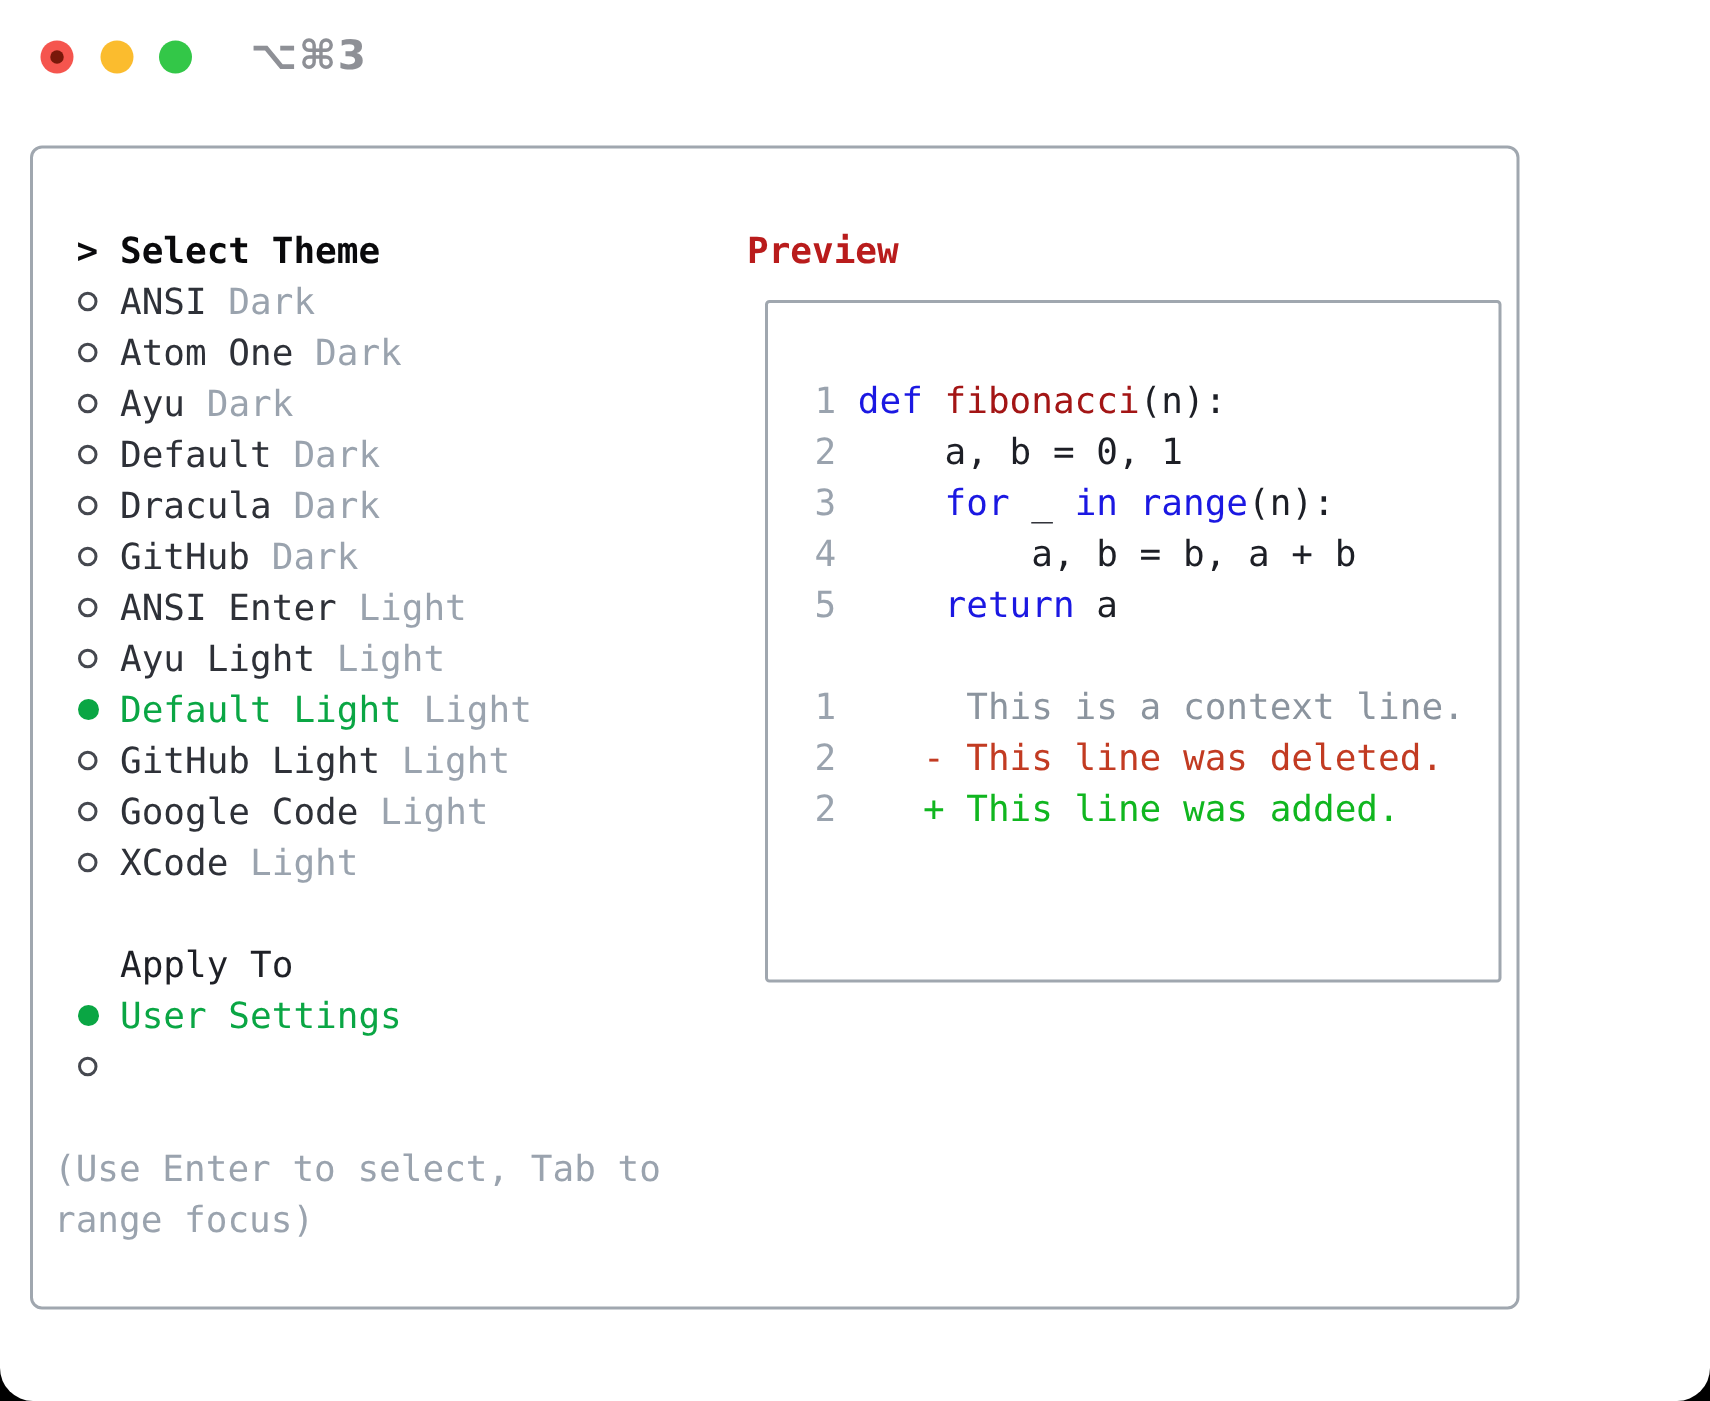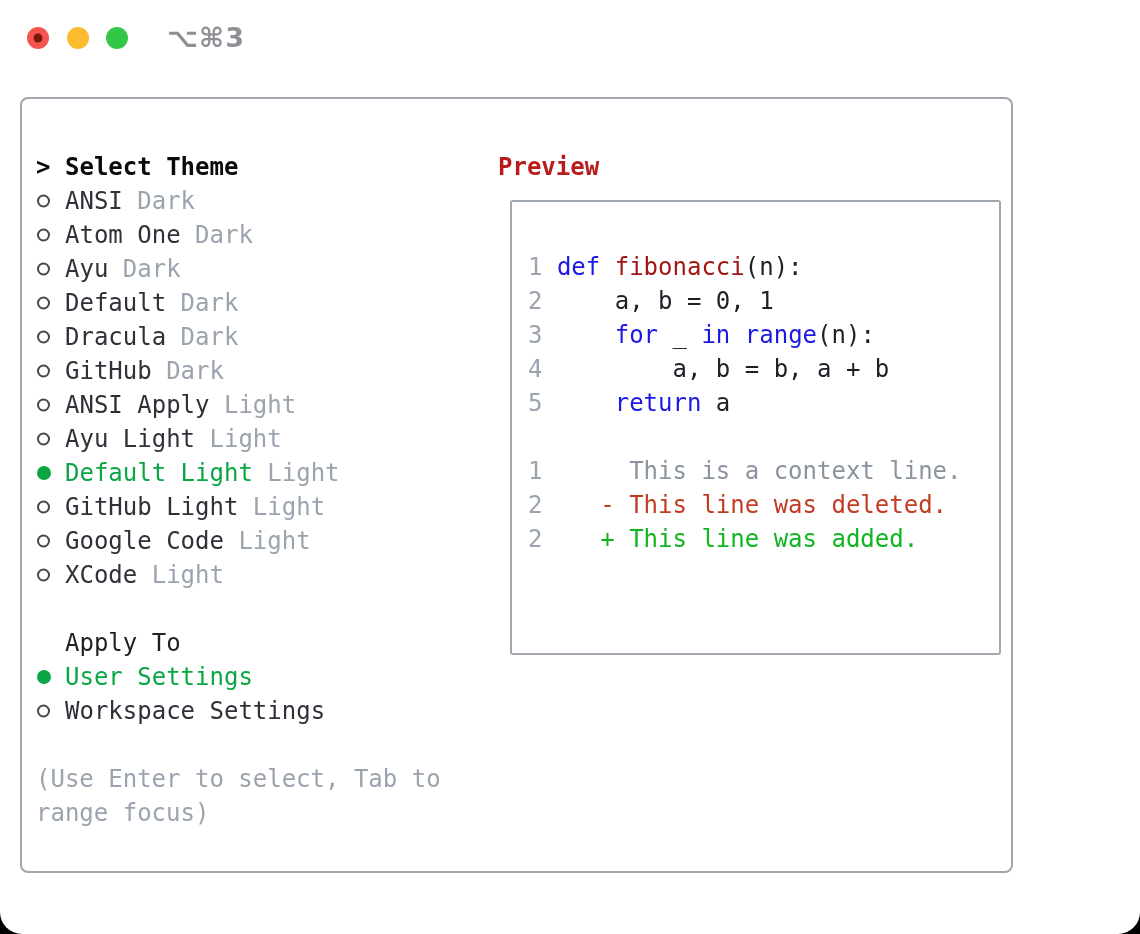--- a/index.html
+++ b/index.html
@@ -32,21 +32,21 @@
   .wintitle{
     position:absolute;left:167px;top:22px;
     font-family:"DejaVu Sans", sans-serif;
     font-size:27px;font-weight:700;color:#8e9096;letter-spacing:1px;
   }
   
   .panel{
     position:absolute;left:20px;top:97px;width:989px;height:772px;
     border:2px solid var(--border);border-radius:8px;background:#fff;
   }
-  .row{height:34px;line-height:34px;white-space:pre;font-size:24px;}
+  .row{height:34px;line-height:34px;white-space:pre;font-size:24px;margin-left:15px;}
   .spacer{height:34px;}
   
   .left-col{position:absolute;left:14px;top:51px;width:450px;}
   .promptslot{display:inline-block;width:29px;color:#0a0a0c;font-weight:bold;}
   .heading{font-weight:bold;color:#0a0a0c;}
   .bullet{position:relative;display:inline-block;width:29px;height:34px;vertical-align:top;}
   .bullet::before{
     content:'';position:absolute;left:1px;top:50%;transform:translateY(-50%);
     width:9px;height:9px;border:2px solid #45484f;border-radius:50%;background:transparent;
   }
@@ -100,35 +100,35 @@
     <div class="left-col">
       <div class="row"><span class="promptslot">&gt;</span><span class="heading">Select Theme</span></div>
 
       <div>
           <div class="row"><span class="bullet"></span><span class="tname">ANSI</span><span class="variant"> Dark</span></div>
           <div class="row"><span class="bullet"></span><span class="tname">Atom One</span><span class="variant"> Dark</span></div>
           <div class="row"><span class="bullet"></span><span class="tname">Ayu</span><span class="variant"> Dark</span></div>
           <div class="row"><span class="bullet"></span><span class="tname">Default</span><span class="variant"> Dark</span></div>
           <div class="row"><span class="bullet"></span><span class="tname">Dracula</span><span class="variant"> Dark</span></div>
           <div class="row"><span class="bullet"></span><span class="tname">GitHub</span><span class="variant"> Dark</span></div>
-          <div class="row"><span class="bullet"></span><span class="tname">ANSI Apply</span><span class="variant"> Light</span></div>
+          <div class="row"><span class="bullet"></span><span class="tname">ANSI Enter</span><span class="variant"> Light</span></div>
           <div class="row"><span class="bullet"></span><span class="tname">Ayu Light</span><span class="variant"> Light</span></div>
           <div class="row"><span class="bullet selected"></span><span class="tname selected">Default Light</span><span class="variant"> Light</span></div>
           <div class="row"><span class="bullet"></span><span class="tname">GitHub Light</span><span class="variant"> Light</span></div>
           <div class="row"><span class="bullet"></span><span class="tname">Google Code</span><span class="variant"> Light</span></div>
           <div class="row"><span class="bullet"></span><span class="tname">XCode</span><span class="variant"> Light</span></div>
         </div>
 
       <div class="spacer"></div>
 
       <div class="row apply-heading">Apply To</div>
 
       <div>
           <div class="row"><span class="bullet selected"></span><span class="opt-label selected">User Settings</span></div>
-          <div class="row"><span class="bullet"></span><span class="opt-label">Workspace Settings</span></div>
+          <div class="row"><span class="bullet"></span></div>
         </div>
 
       <div class="hint">(Use Enter to select, Tab to range focus)</div>
     </div>
 
     <div class="preview-heading">Preview</div>
 
     <div class="preview-box">
       <div>
           <div class="row"><span class="ln">1</span> <span class="kw">def </span><span class="fn">fibonacci</span><span class="plain">(n):</span></div>

